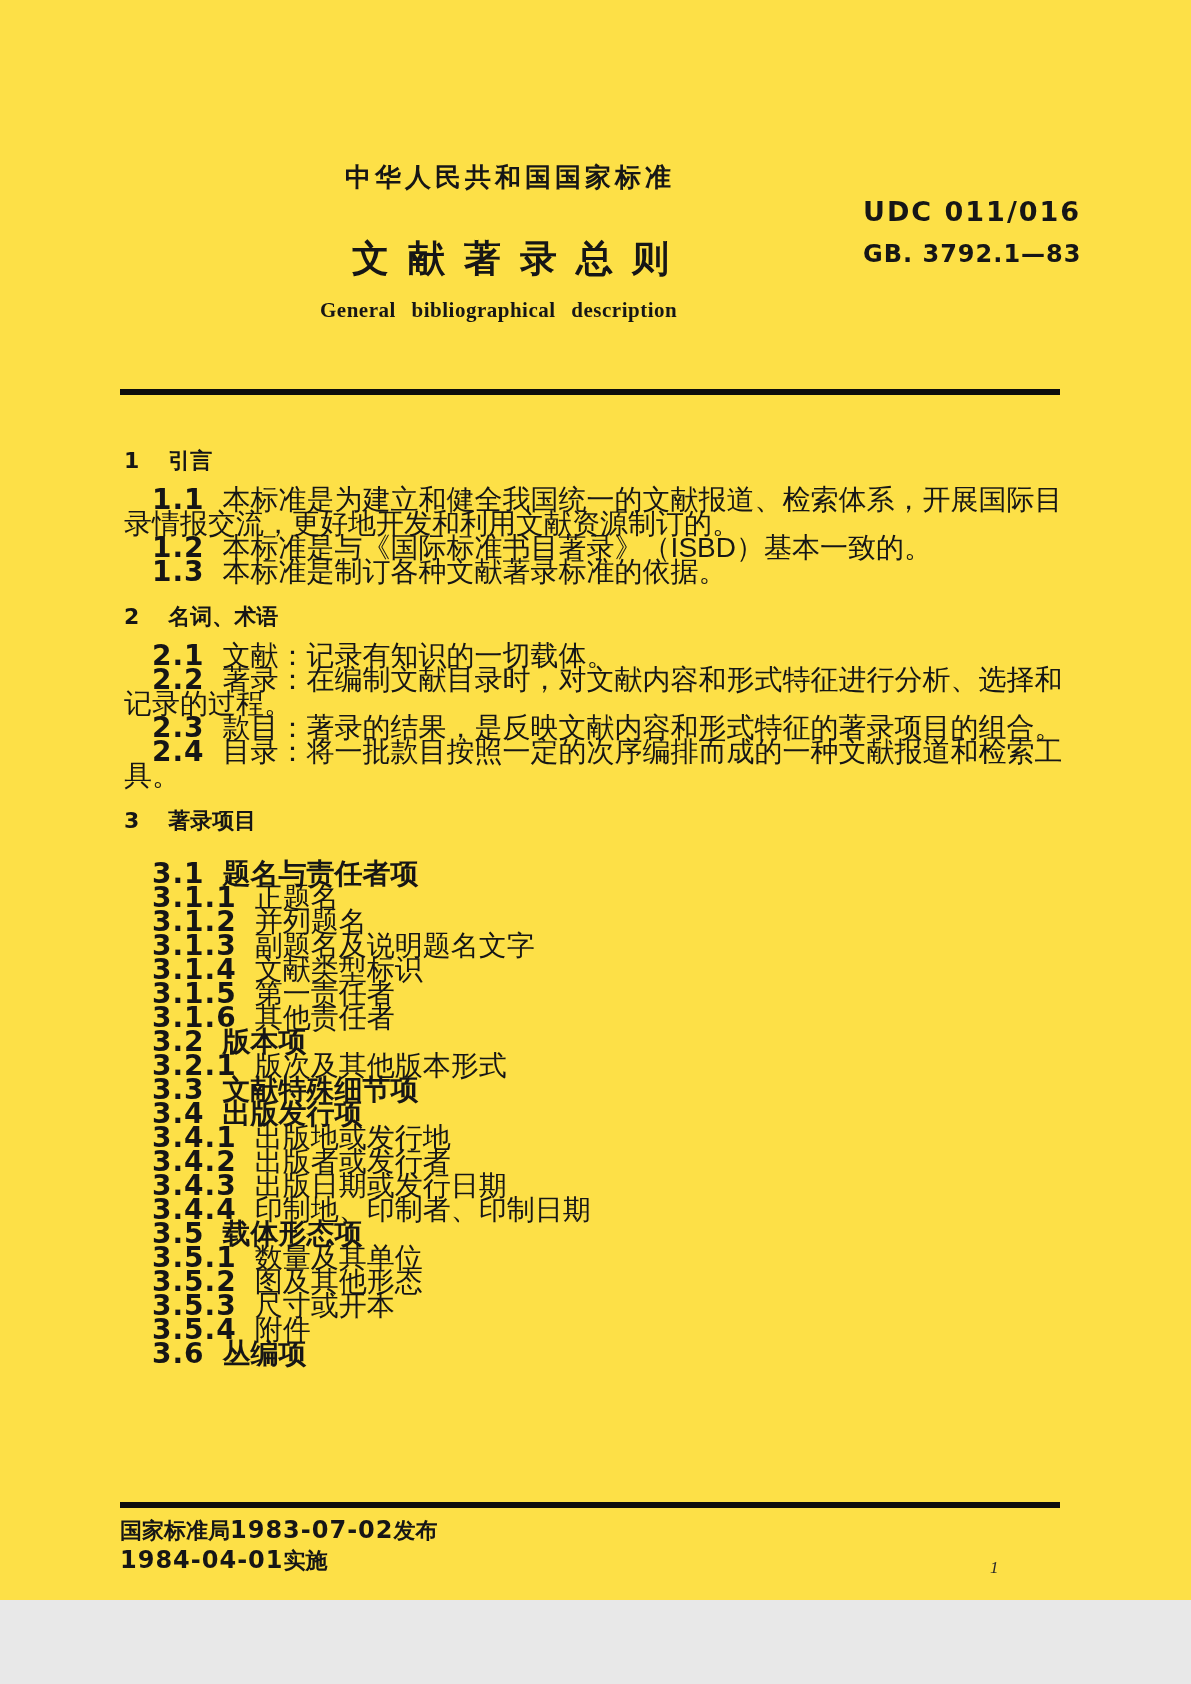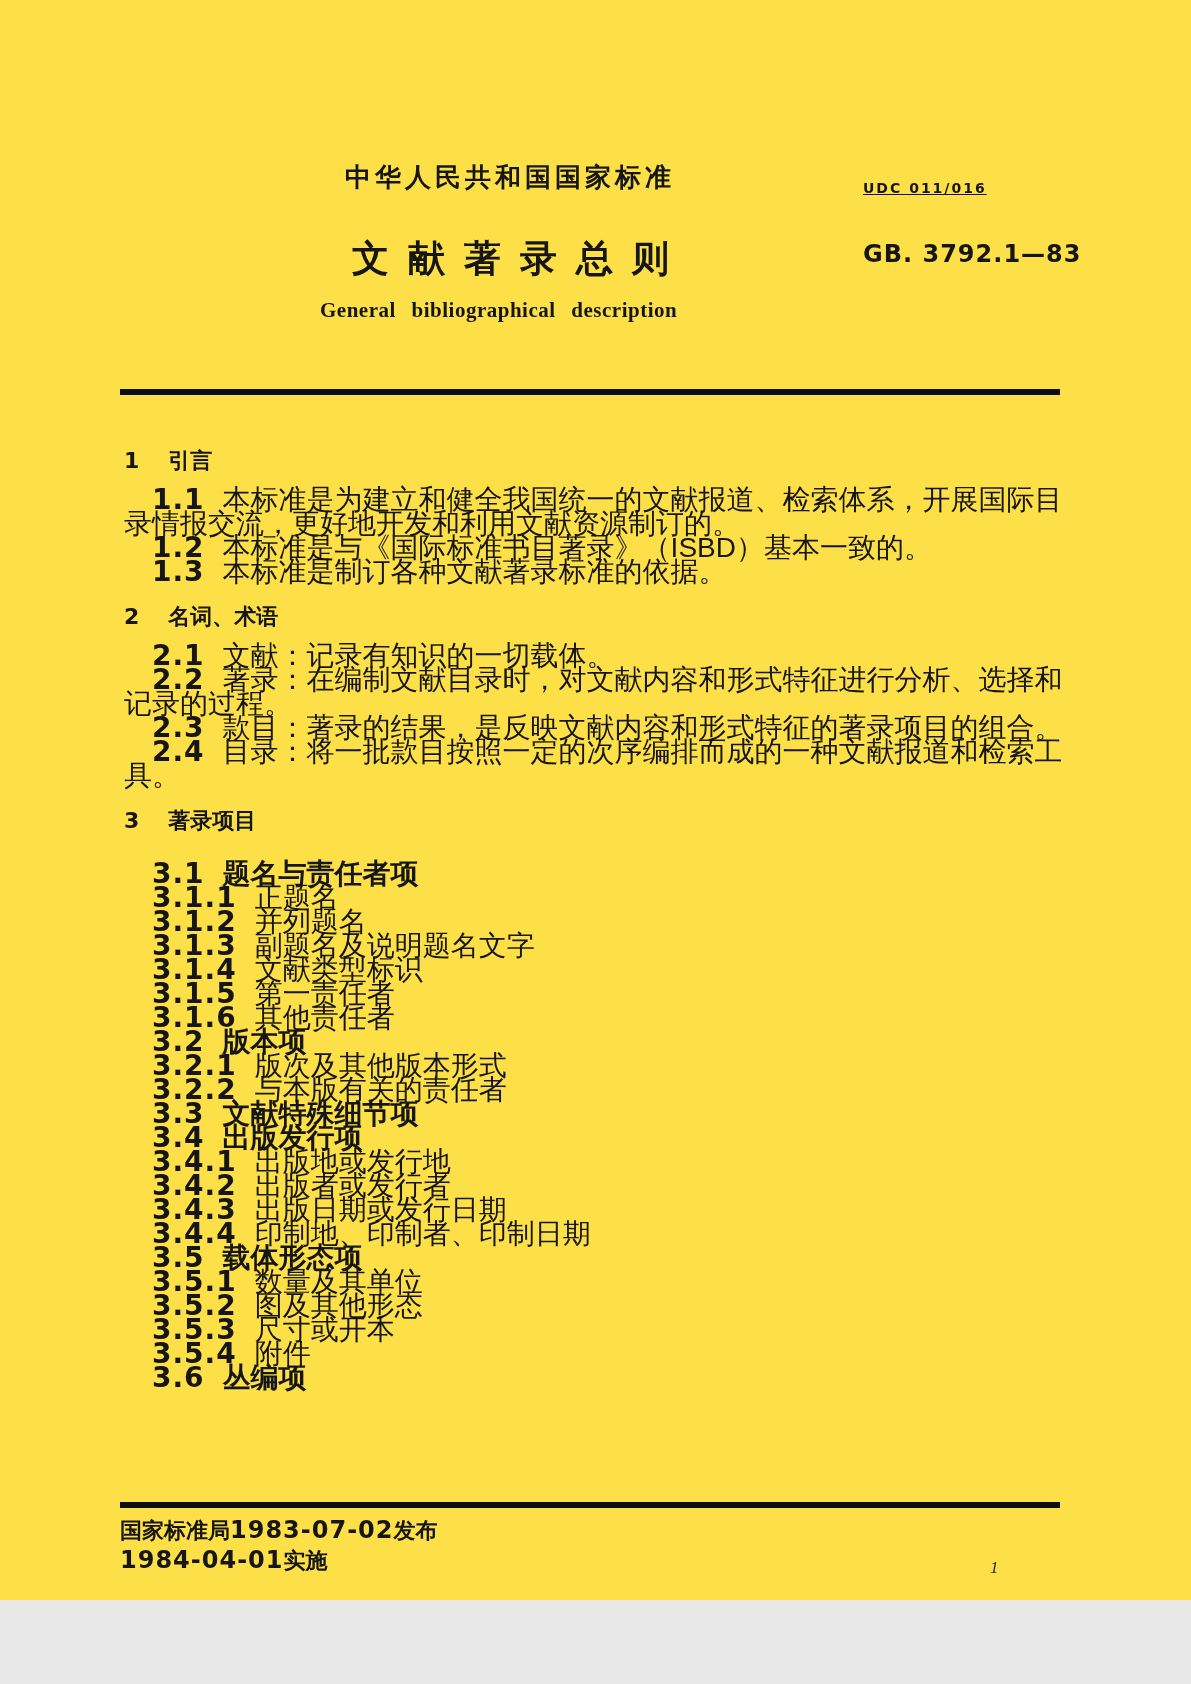--- a/index.html
+++ b/index.html
@@ -13,24 +13,23 @@
     font-family: "Liberation Sans", sans-serif;
     overflow: hidden;
   }
 
   
   .std-label {
     position: absolute; left: 345px; top: 160px;
     font-size: 26px; font-weight: bold; letter-spacing: 4px; white-space: nowrap;
   }
   .udc {
-    position: absolute; left: 863px; top: 180px;
-    font-size: 14px; font-weight: bold; letter-spacing: 2px; white-space: nowrap;
+    position: absolute; left: 863px; top: 196px;
+    font-size: 27px; font-weight: bold; letter-spacing: 2px; white-space: nowrap;
     font-family: "DejaVu Sans", sans-serif;
-    text-decoration: underline;
   }
   .title-zh {
     position: absolute; left: 352px; top: 234px; margin: 0;
     font-size: 37px; font-weight: bold; letter-spacing: 19px; white-space: nowrap;
   }
   .std-no {
     position: absolute; left: 863px; top: 240px;
     font-size: 24px; font-weight: bold; letter-spacing: 1px; white-space: nowrap;
     font-family: "DejaVu Sans", sans-serif;
   }
@@ -117,21 +116,20 @@
     <div class="sec3-list">
       <p class="item group"><span class="num">3.1</span><span class="txt">题名与责任者项</span></p>
       <p class="item"><span class="num">3.1.1</span><span class="txt">正题名</span></p>
       <p class="item"><span class="num">3.1.2</span><span class="txt">并列题名</span></p>
       <p class="item"><span class="num">3.1.3</span><span class="txt">副题名及说明题名文字</span></p>
       <p class="item"><span class="num">3.1.4</span><span class="txt">文献类型标识</span></p>
       <p class="item"><span class="num">3.1.5</span><span class="txt">第一责任者</span></p>
       <p class="item"><span class="num">3.1.6</span><span class="txt">其他责任者</span></p>
       <p class="item group"><span class="num">3.2</span><span class="txt">版本项</span></p>
       <p class="item"><span class="num">3.2.1</span><span class="txt">版次及其他版本形式</span></p>
-      <p class="item"><span class="num">3.2.2</span><span class="txt">与本版有关的责任者</span></p>
       <p class="item group"><span class="num">3.3</span><span class="txt">文献特殊细节项</span></p>
       <p class="item group"><span class="num">3.4</span><span class="txt">出版发行项</span></p>
       <p class="item"><span class="num">3.4.1</span><span class="txt">出版地或发行地</span></p>
       <p class="item"><span class="num">3.4.2</span><span class="txt">出版者或发行者</span></p>
       <p class="item"><span class="num">3.4.3</span><span class="txt">出版日期或发行日期</span></p>
       <p class="item"><span class="num">3.4.4</span><span class="txt">印制地、印制者、印制日期</span></p>
       <p class="item group"><span class="num">3.5</span><span class="txt">载体形态项</span></p>
       <p class="item"><span class="num">3.5.1</span><span class="txt">数量及其单位</span></p>
       <p class="item"><span class="num">3.5.2</span><span class="txt">图及其他形态</span></p>
       <p class="item"><span class="num">3.5.3</span><span class="txt">尺寸或开本</span></p>

